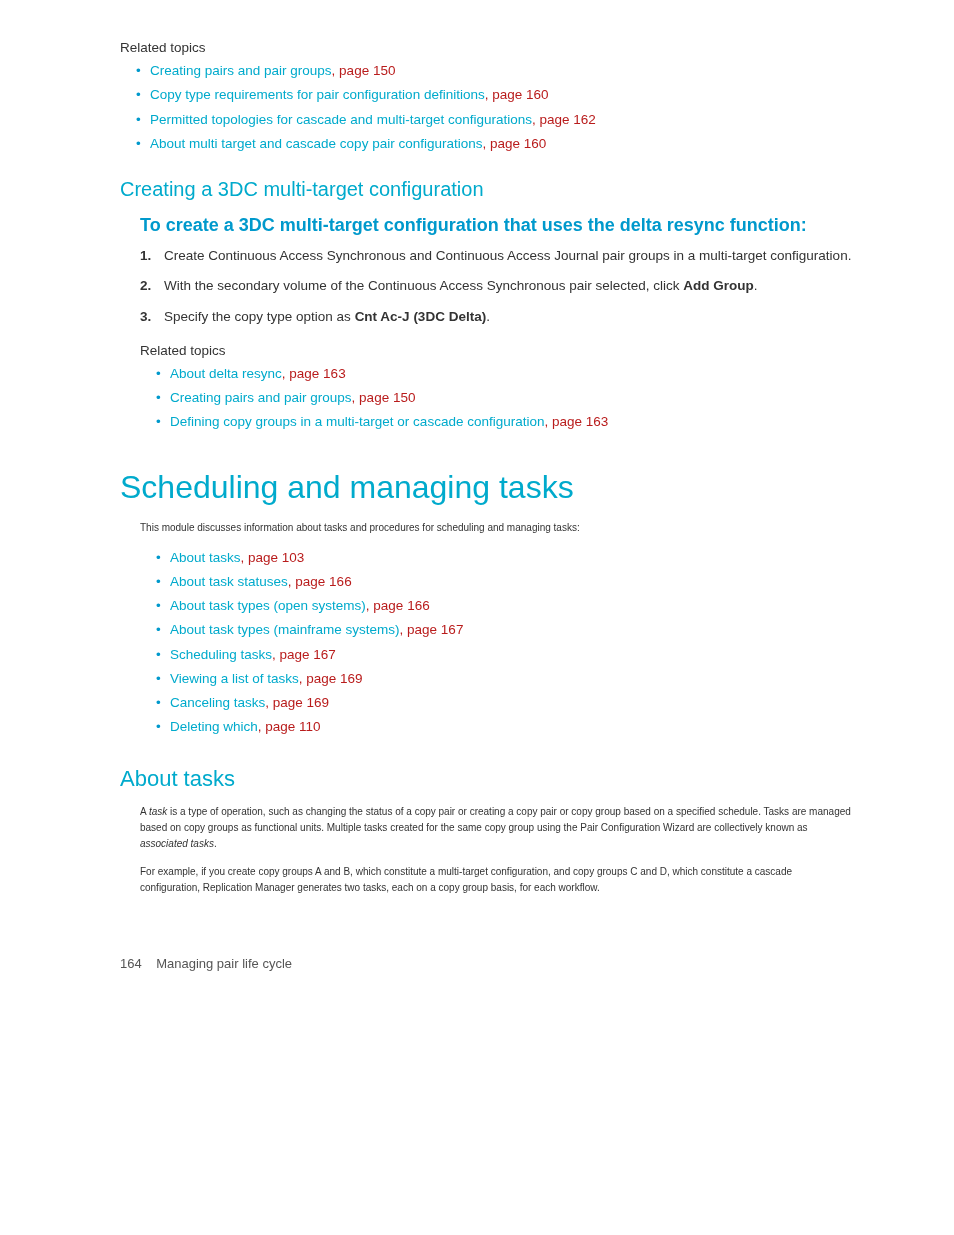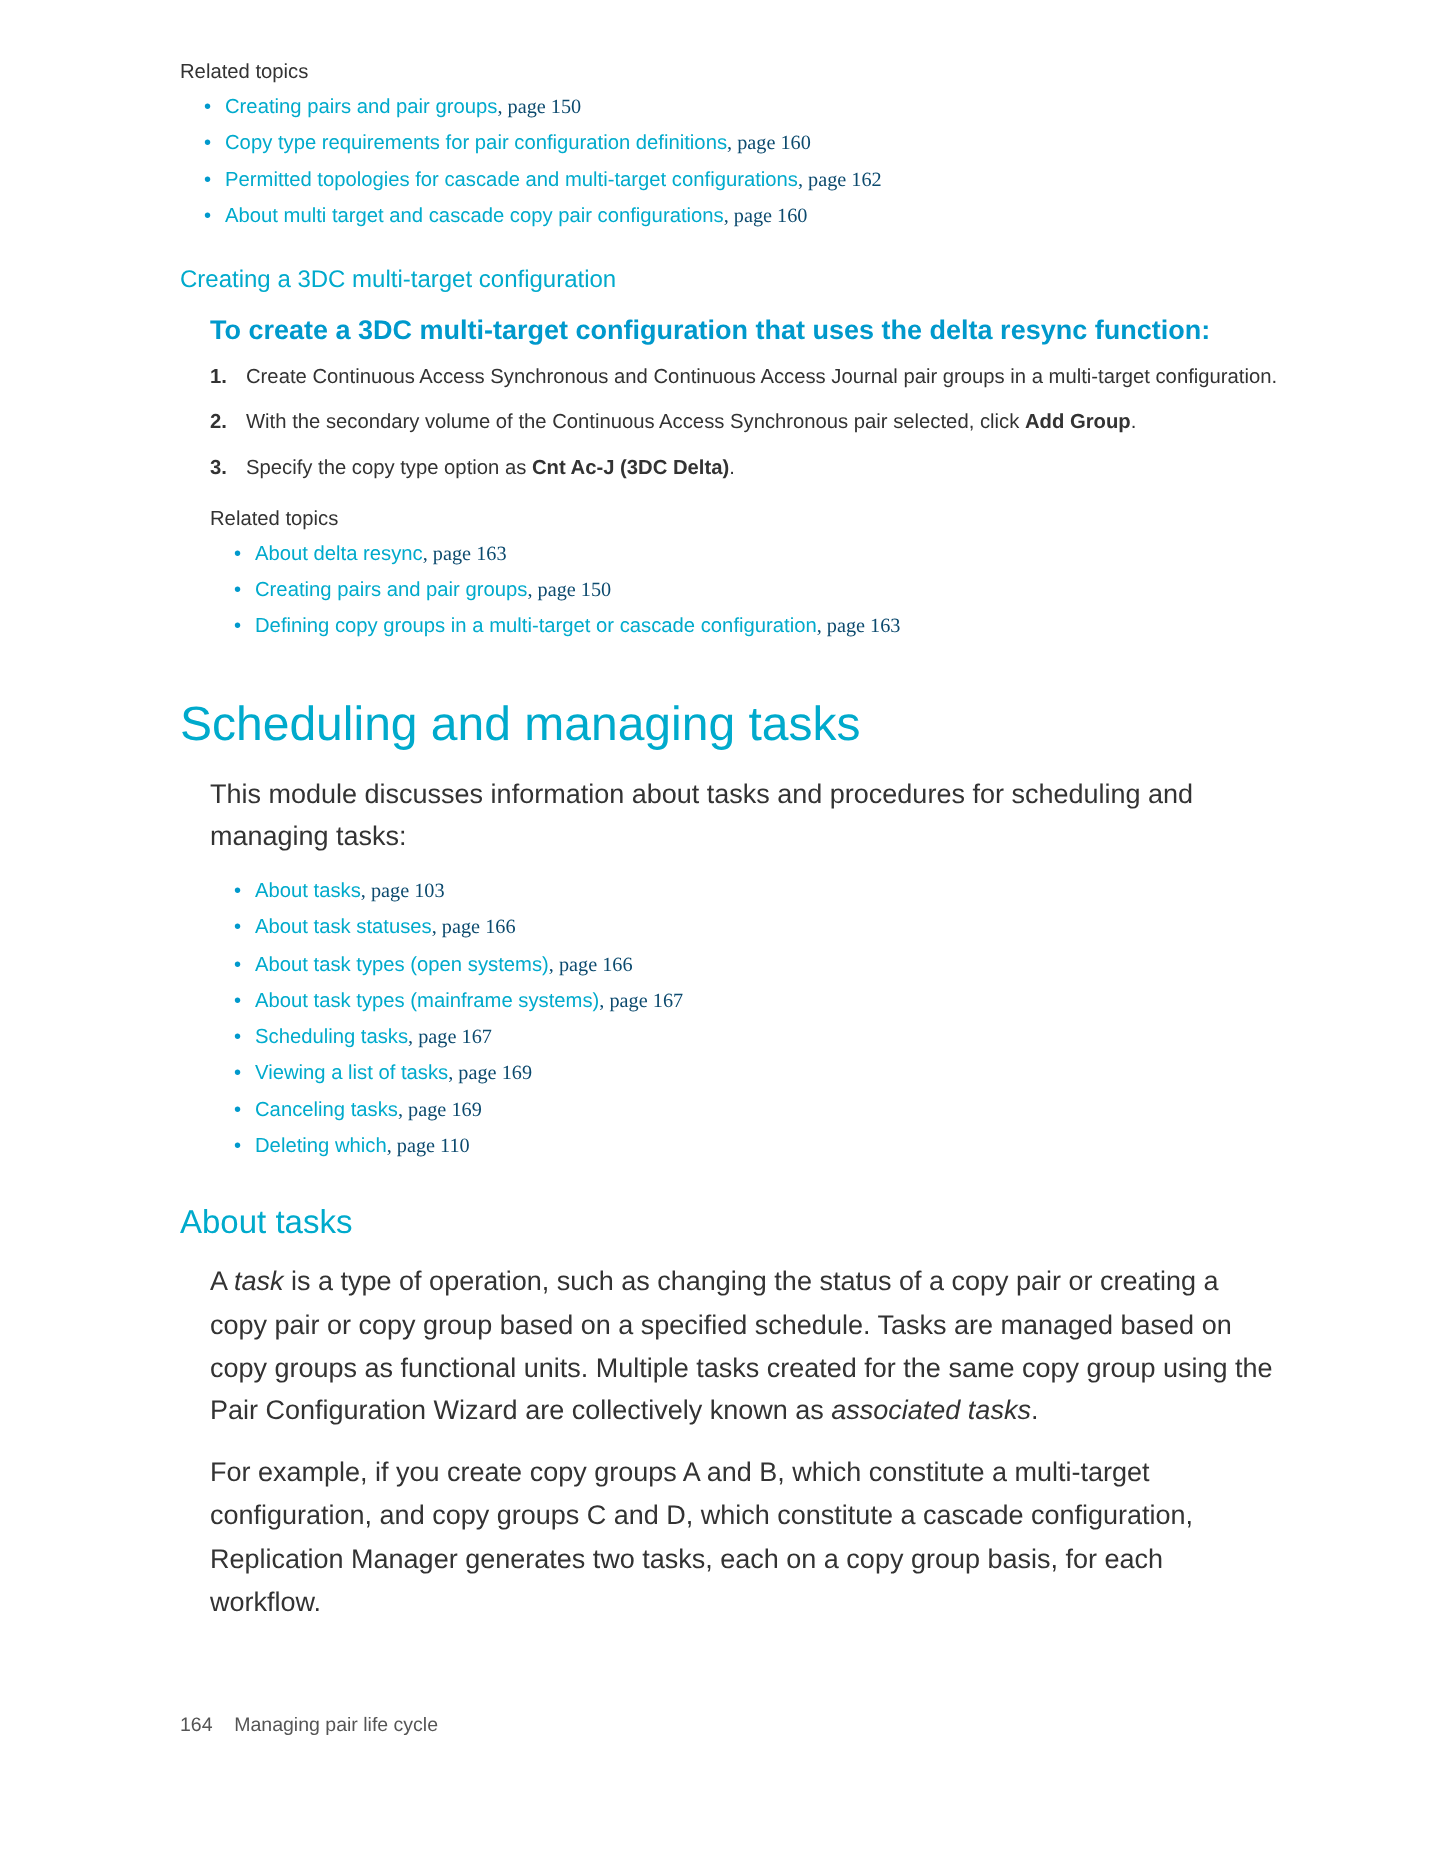--- a/index.html
+++ b/index.html
@@ -40,25 +40,24 @@
       content: "•";
       position: absolute;
       left: 0;
       color: #0099cc;
     }
     .link {
       color: #00aacc;
       text-decoration: none;
     }
     .plain-text {
-      color: #0c4a6e;
-      font-family: Liberation Serif, serif;
+      color: #b91c1c;
     }
     .section-heading-blue {
-      font-size: 16px;
+      font-size: 20px;
       color: #00aacc;
       font-weight: normal;
       margin-bottom: 14px;
       margin-top: 24px;
     }
     .sub-heading-blue-bold {
       font-size: 18px;
       color: #0099cc;
       font-weight: bold;
       margin-bottom: 10px;
@@ -87,21 +86,21 @@
       font-weight: bold;
     }
     .major-heading {
       font-size: 32px;
       color: #00aacc;
       font-weight: normal;
       margin-top: 36px;
       margin-bottom: 14px;
     }
     .body-text {
-      font-size: 18px;
+      font-size: 10px;
       line-height: 1.6;
       margin-bottom: 12px;
     }
     .italic {
       font-style: italic;
     }
     .section-heading-teal {
       font-size: 22px;
       color: #00aacc;
       font-weight: normal;

